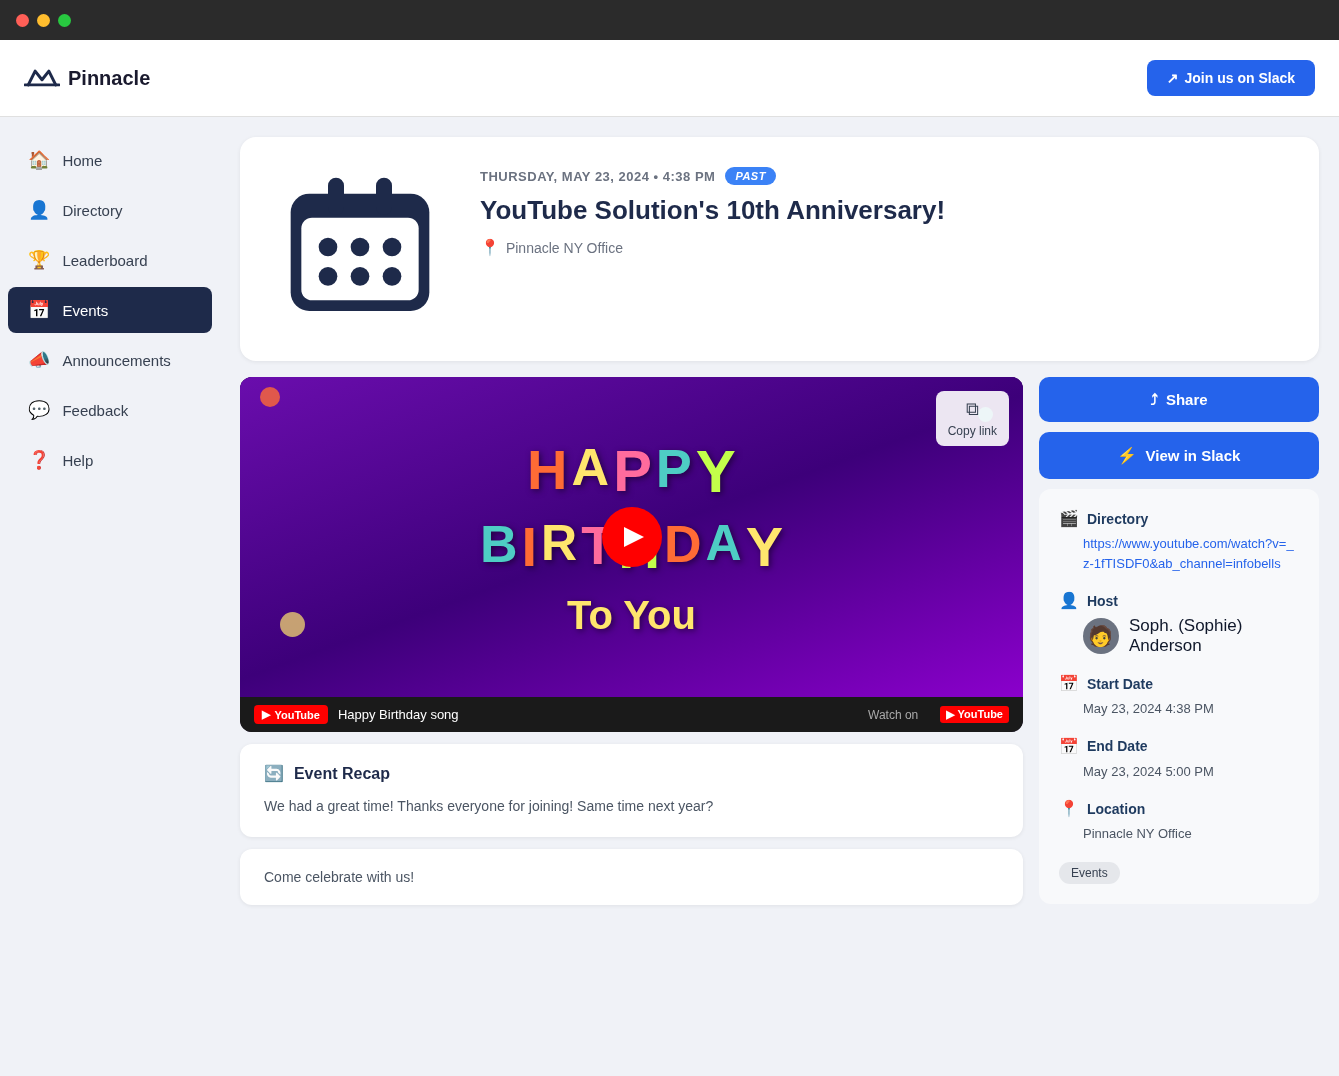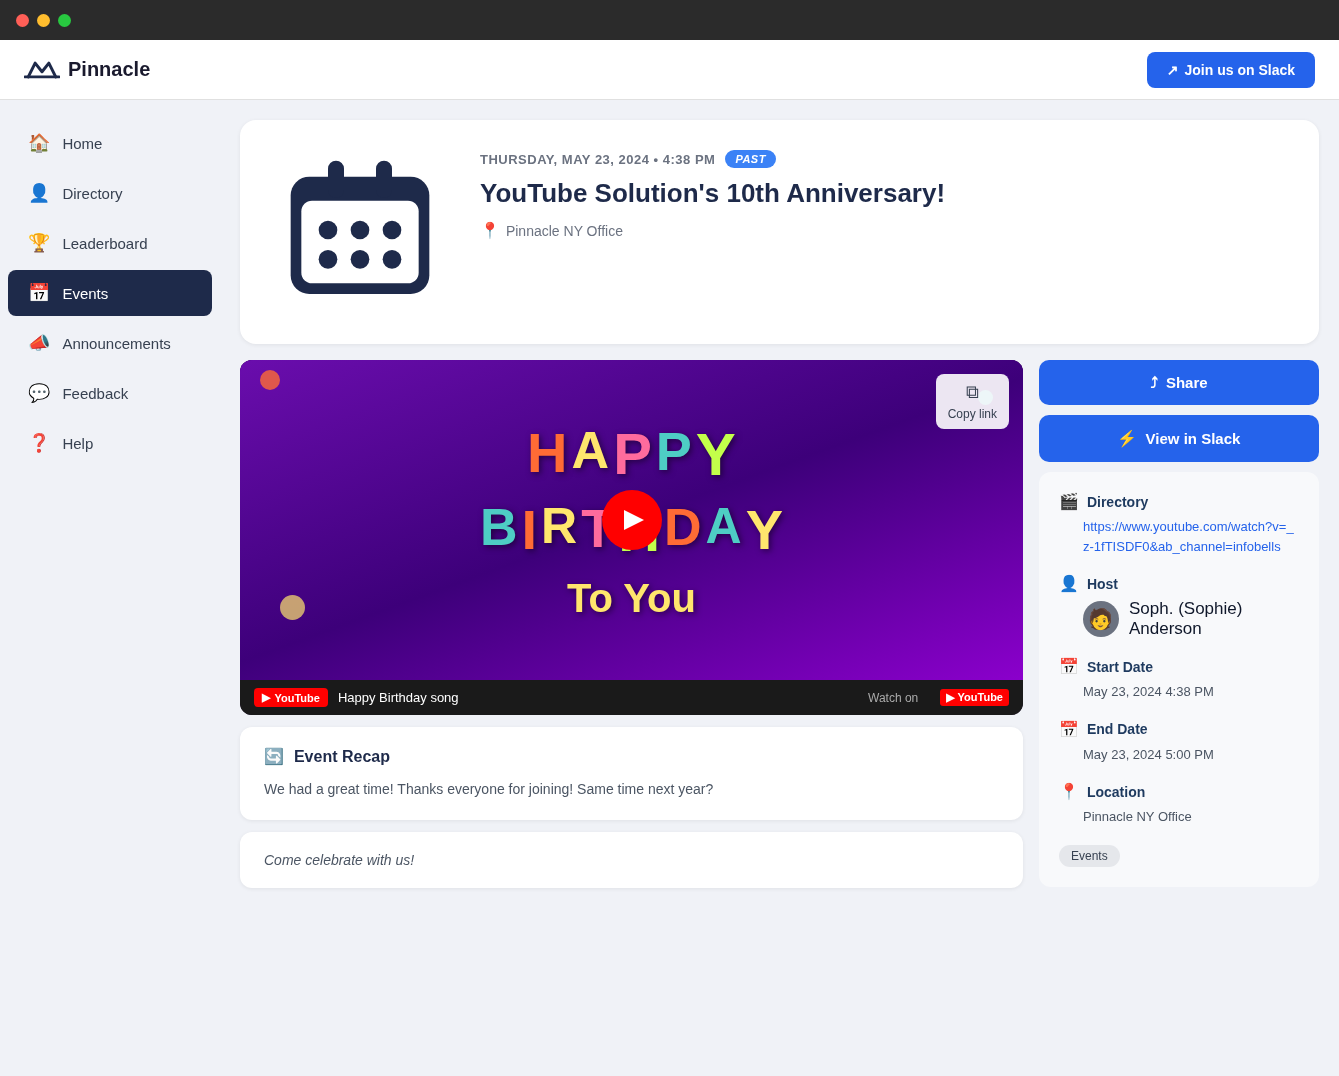--- a/index.html
+++ b/index.html
@@ -25,21 +25,21 @@
     .app-window {
       background: #f0f2f7;
       height: calc(1076px - 40px);
       display: flex;
       flex-direction: column;
     }
 
     
     .topnav {
       background: #ffffff;
-      height: 60px;
+      height: 77px;
       display: flex;
       align-items: center;
       justify-content: space-between;
       padding: 0 24px;
       border-bottom: 1px solid #e0e0e0;
       flex-shrink: 0;
     }
     .logo {
       display: flex;
       align-items: center;
@@ -266,21 +266,20 @@
       font-size: 14px;
       line-height: 1.6;
     }
 
     
     .celebrate-card {
       background: white;
       border-radius: 12px;
       padding: 20px 24px;
       box-shadow: 0 1px 4px rgba(0,0,0,0.07);
-      font-style: italic;
     }
     .celebrate-text {
       color: #4b5563;
       font-size: 14px;
     }
 
     
     .right-sidebar {
       width: 280px;
       flex-shrink: 0;

